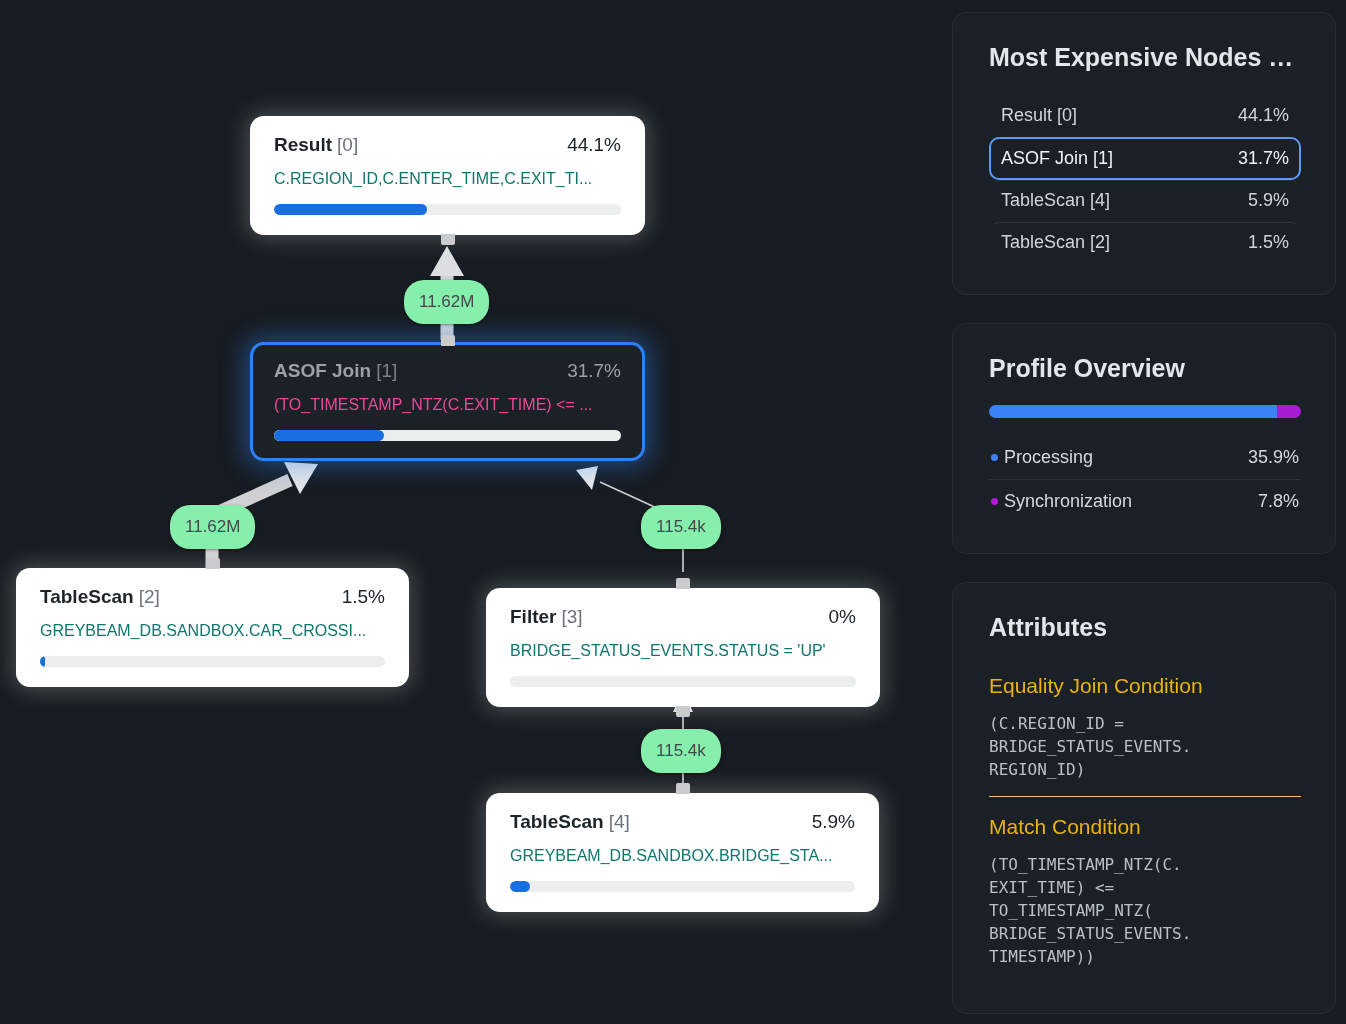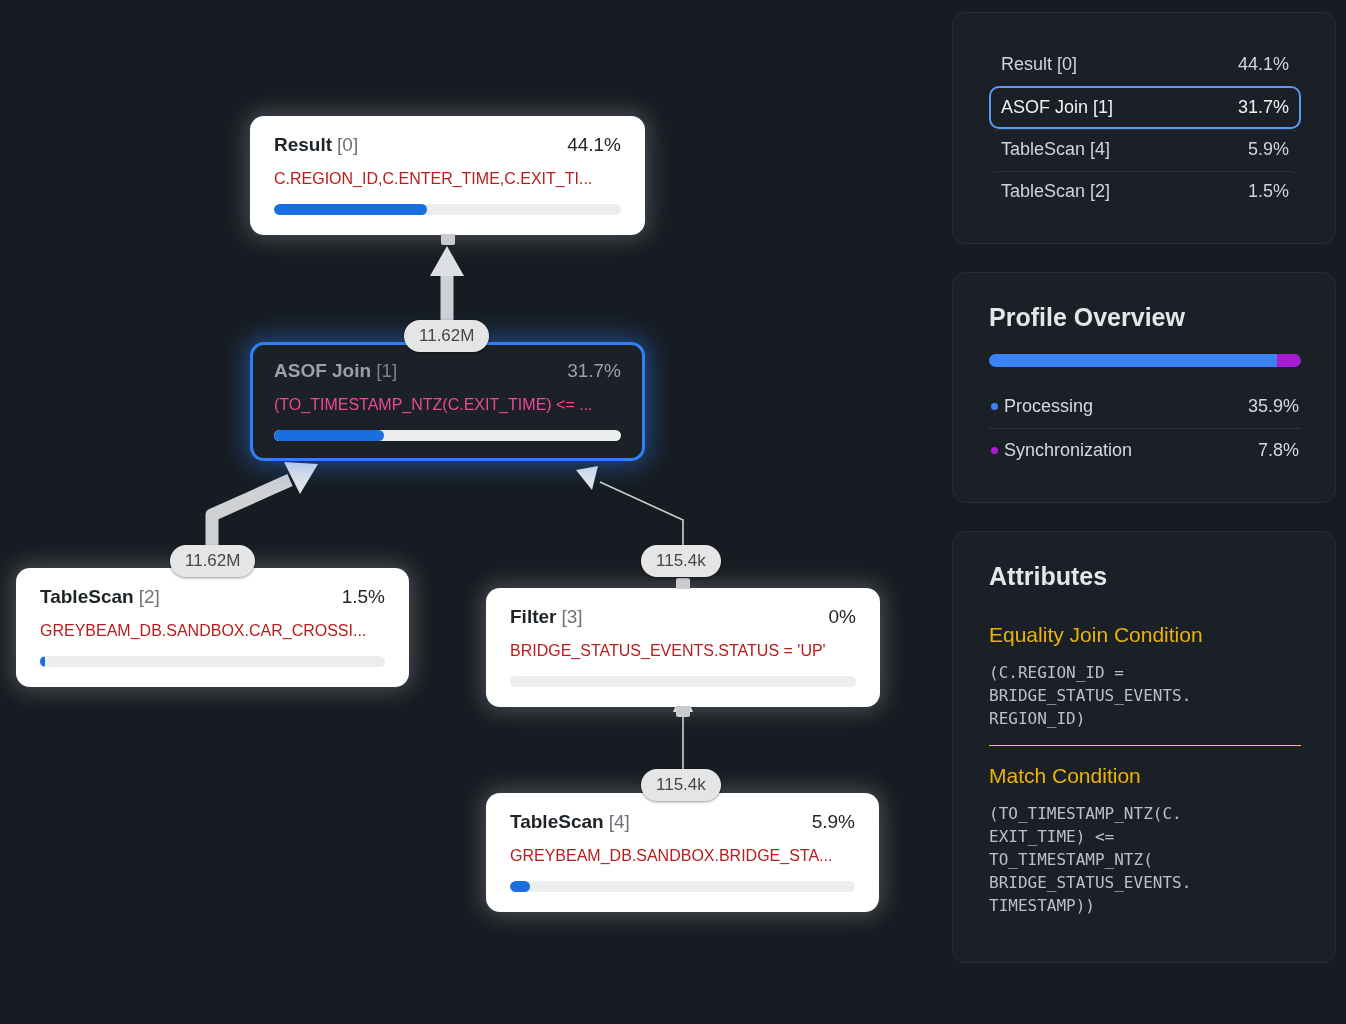--- a/index.html
+++ b/index.html
@@ -33,45 +33,44 @@
     display: flex; align-items: baseline; justify-content: space-between;
     margin-bottom: 14px;
   }
   .node-title { font-size: 19px; font-weight: bold; color: #1d2327; white-space: nowrap; }
   .node-title .idx { font-weight: normal; color: #6d7479; margin-left: 5px; }
   .node-pct { font-size: 19px; color: #1d2327; }
   .node.selected .node-title { color: #9aa1a8; }
   .node.selected .node-title .idx { color: #7b8289; }
   .node.selected .node-pct { color: #9aa1a8; }
   .node-sub {
-    font-size: 16px; color: #b91c1c; margin-bottom: 16px;
+    font-size: 16px; color: #0f766e; margin-bottom: 16px;
     white-space: nowrap; overflow: hidden; text-overflow: ellipsis;
   }
   .node.selected .node-sub { color: #ec4899; }
   .bar-track {
     height: 11px; border-radius: 6px; background: #eceded; overflow: hidden;
   }
   .bar-fill { height: 100%; border-radius: 6px; background: #1a6fe0; }
 
   
   .port {
     position: absolute; width: 14px; height: 11px; background: #c9cbcd;
     left: 50%; transform: translateX(-50%); z-index: 4;
   }
   .port.top { top: -10px; border-radius: 2px 2px 0 0; }
   .port.bottom { bottom: -10px; border-radius: 0 0 2px 2px; }
 
   
   .edge-label {
     position: absolute; z-index: 6;
-    background: #e5e5e5; color: #43484d;
-    border-radius: 20px; padding: 6px 15px;
+    background: #86efac; color: #43484d;
+    border-radius: 20px; padding: 12px 15px;
     font-size: 17px; white-space: nowrap;
     box-shadow: 0 1px 3px rgba(0,0,0,0.4);
-    margin-top: 40px;
   }
 
   
   #side {
     position: absolute; left: 952px; top: 12px; width: 384px;
     display: flex; flex-direction: column; gap: 28px;
   }
   .panel {
     background: #1b2027;
     border: 1px solid #262d36;
@@ -224,20 +223,21 @@
 
     <div class="edge-label" style="left:404px; top:280px;">11.62M</div>
     <div class="edge-label" style="left:170px; top:505px;">11.62M</div>
     <div class="edge-label" style="left:641px; top:505px;">115.4k</div>
     <div class="edge-label" style="left:641px; top:729px;">115.4k</div>
   </div>
 
   <div id="side">
 
     <div class="panel">
+      <div class="panel-title">Most Expensive Nodes (…</div>
       <div class="rank-list">
         <div class="rank-row">
           <span class="rank-name">Result [0]</span>
           <span class="rank-val">44.1%</span>
         </div>
         <div class="rank-row active">
           <span class="rank-name">ASOF Join [1]</span>
           <span class="rank-val">31.7%</span>
         </div>
         <div class="rank-row">

